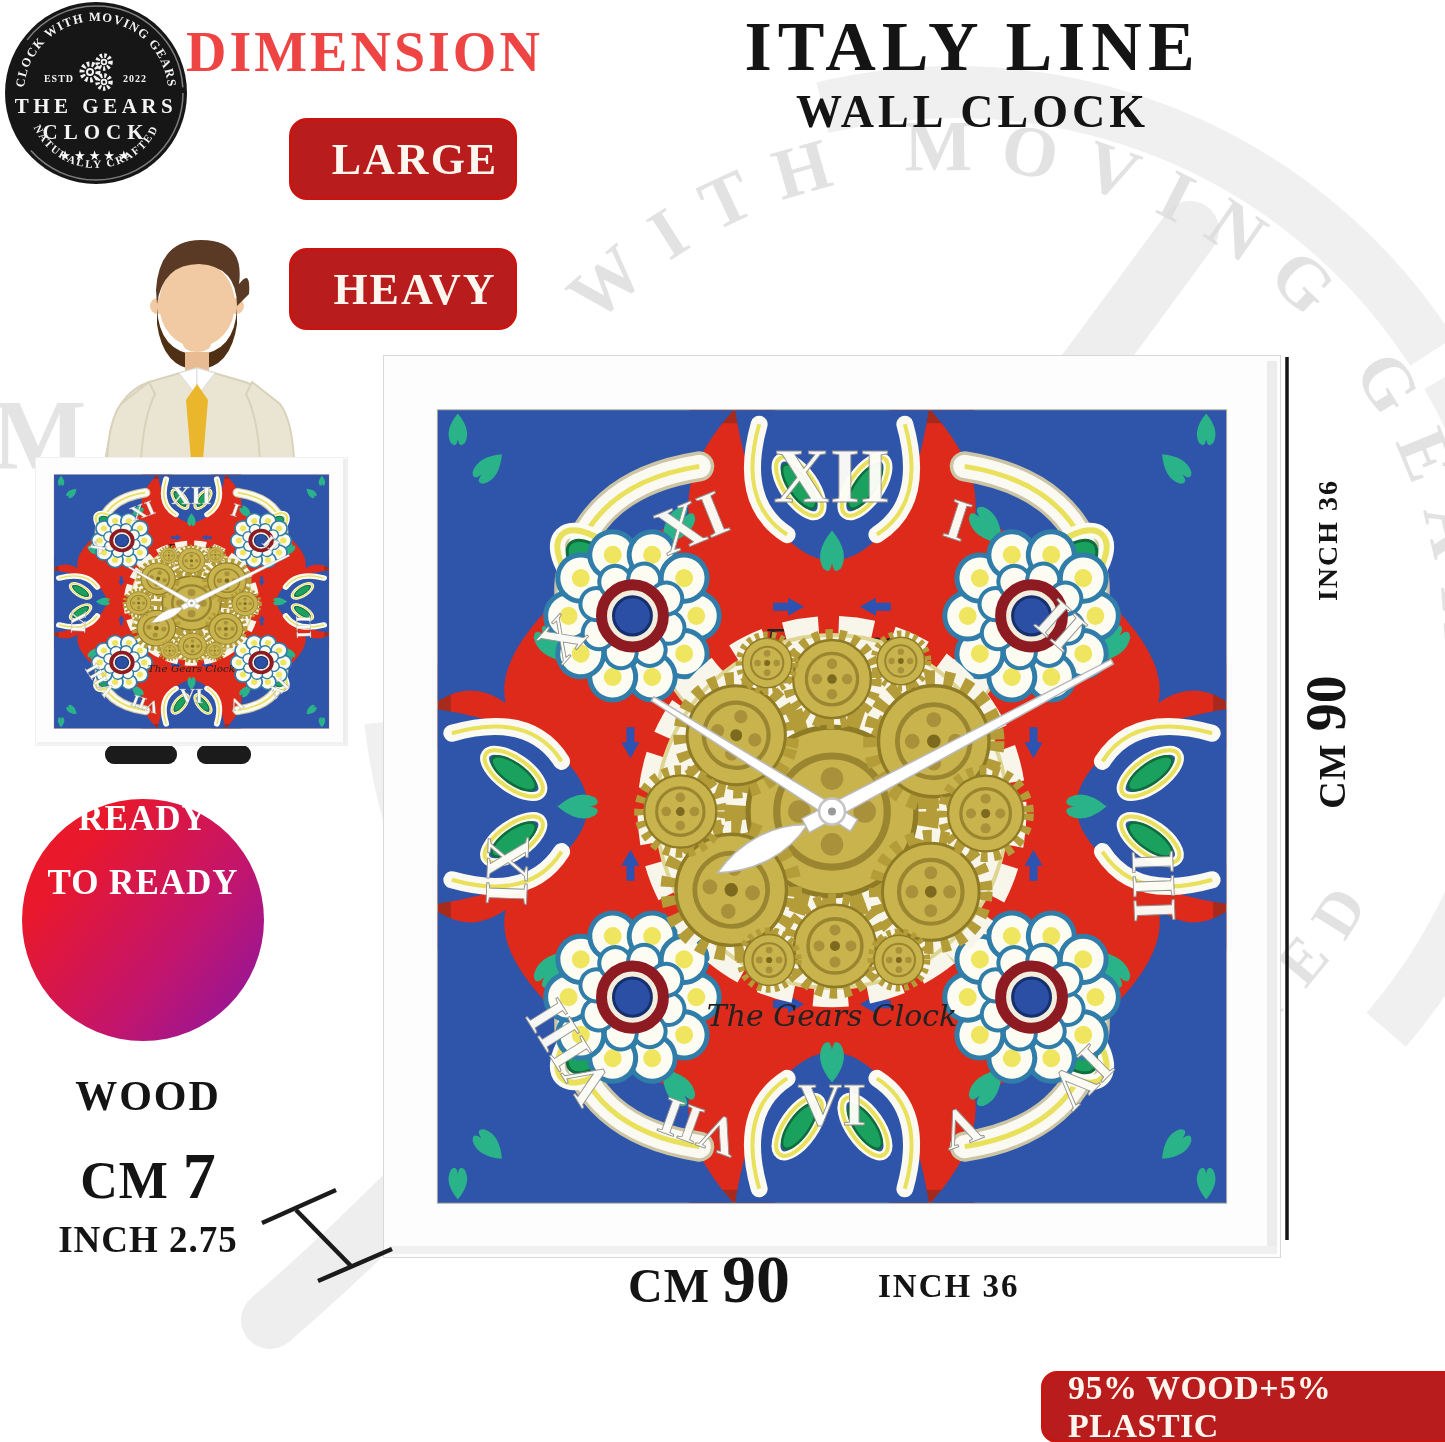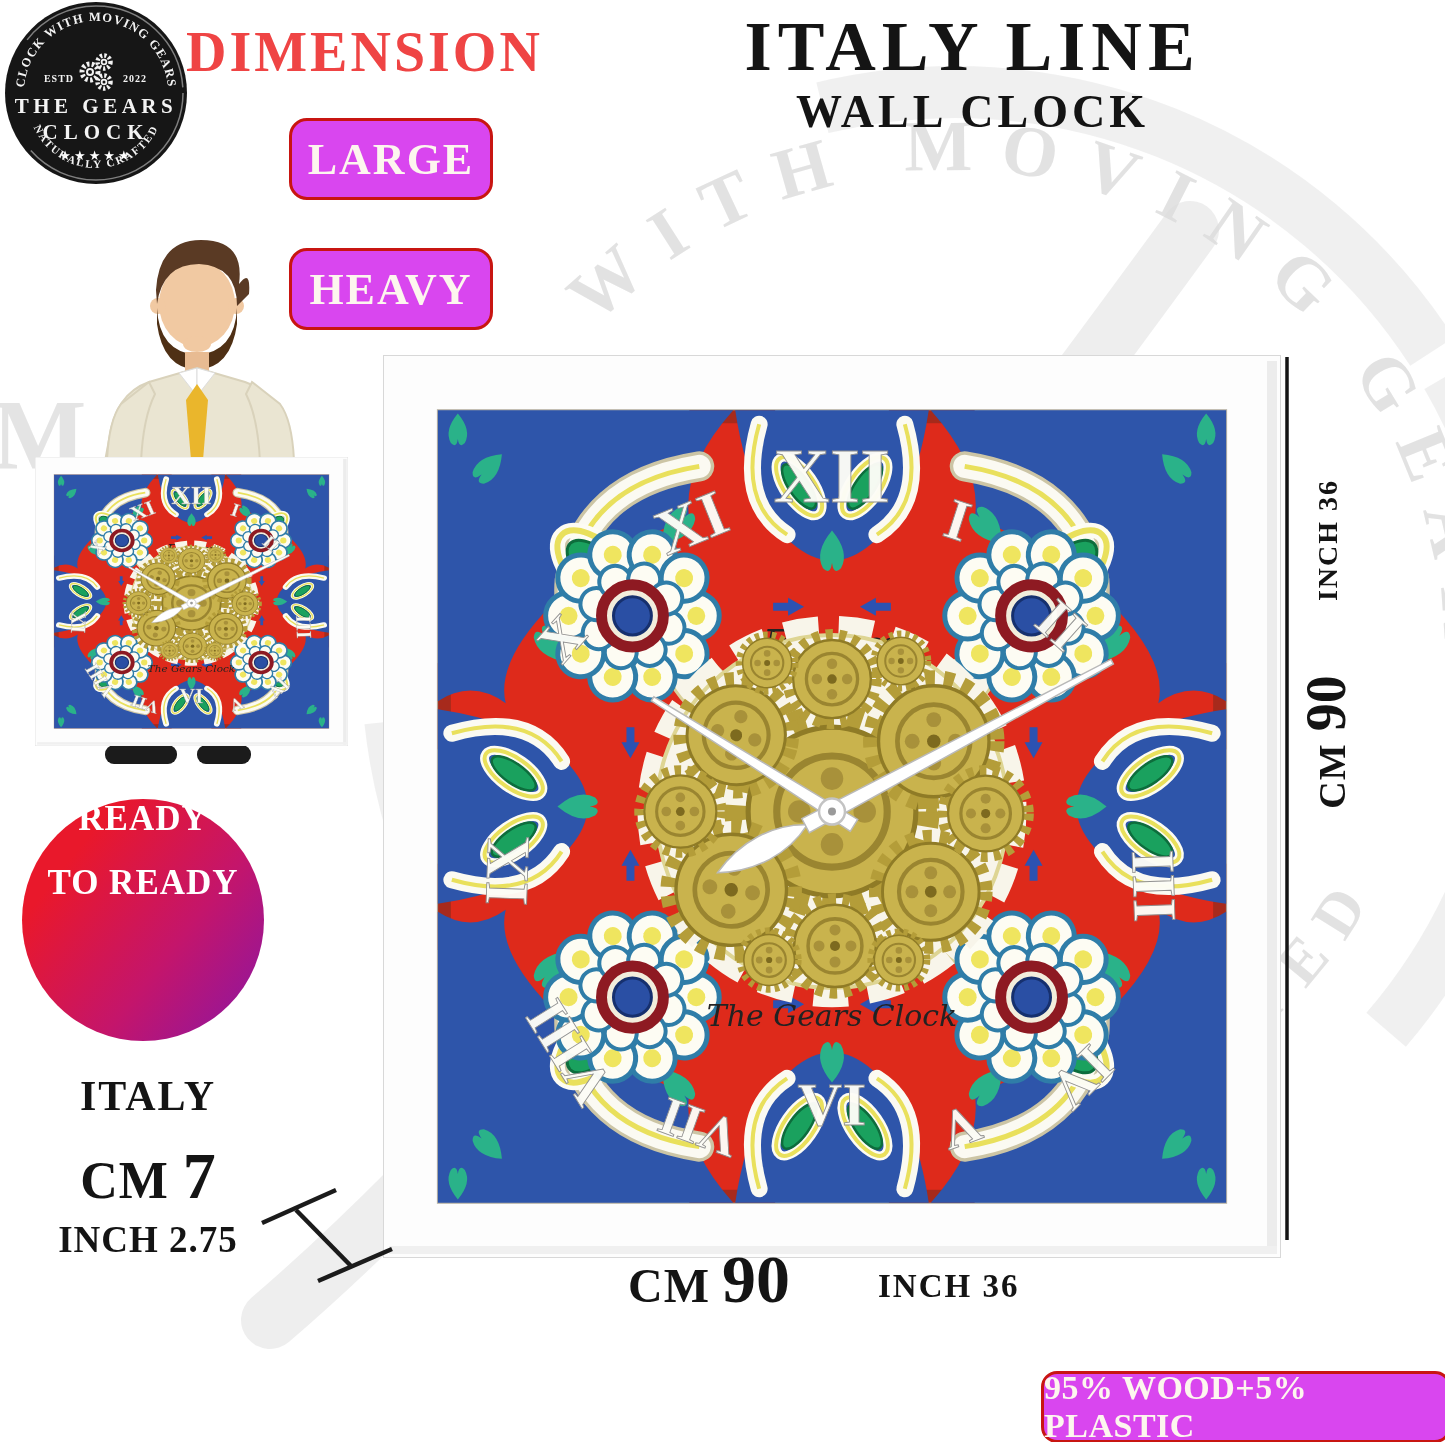--- a/index.html
+++ b/index.html
@@ -7,22 +7,22 @@
          font-family:"Liberation Serif","DejaVu Serif",serif;color:#141414;}
   .abs{position:absolute;}
   .disp{font-weight:700;color:#ef4444;}
   
   .dimension-heading{left:186px;top:20px;font-size:56px;letter-spacing:3px;font-weight:700;}
   .title-block{left:640px;top:10px;width:665px;text-align:center;z-index:3;}
   .title1{font-size:70px;letter-spacing:6px;font-weight:700;line-height:1.05;}
   .title2{font-size:46px;letter-spacing:4px;font-weight:700;line-height:1.2;}
   .title3{font-size:53px;letter-spacing:3px;font-weight:700;line-height:1.25;}
   
-  .pill{background:#d946ef;border:3px solid #c81511;border-radius:18px;color:#fdf6ee;
-        display:flex;align-items:center;justify-content:center;font-weight:700;z-index:3;}
+  .pill{background:#b91c1c;border:3px solid #c81511;border-radius:18px;color:#fdf6ee;
+        display:flex;align-items:center;justify-content:center;font-weight:700;z-index:3;padding-left:24px;}
   .pill-large{left:289px;top:118px;width:198px;height:76px;font-size:44px;letter-spacing:2px;}
   .pill-heavy{left:289px;top:248px;width:198px;height:76px;font-size:44px;letter-spacing:2px;}
   .pill-weight{left:513px;top:1371px;width:462px;height:66px;font-size:35px;letter-spacing:.5px;border-radius:16px;}
   .pill-material{left:1041px;top:1371px;width:404px;height:66px;font-size:34px;letter-spacing:.5px;border-radius:16px;}
   
   .ready-circle{left:22px;top:799px;width:242px;height:242px;border-radius:50%;z-index:3;
     background:linear-gradient(128deg,#e9182b 22%,#c4156b 62%,#8f169f 96%);
     display:flex;flex-direction:column;align-items:center;gap:24px;}
   .ready-circle div{color:#fff;font-size:35px;font-weight:700;letter-spacing:1px;}
   
@@ -315,21 +315,21 @@
   <svg class="abs z2" width="313" height="289" viewBox="0 0 900 900" preserveAspectRatio="none" style="left:35px;top:457px">
     <use href="#face"></use>
   </svg>
 
   <div class="abs ready-circle">
     <div>READY</div>
     <div>TO READY</div>
   </div>
 
   <div class="abs depth-block">
-    <div class="depth-label">ITALY</div>
+    <div class="depth-label">WOOD</div>
     <div class="depth-cm">
       <span class="unit">CM</span><span class="val">7</span>
     </div>
     <div class="depth-inch">INCH 2.75</div>
   </div>
 
   <svg class="abs z3" width="898" height="903" viewBox="0 0 900 900" preserveAspectRatio="none" style="left:383px;top:355px">
     <use href="#face"></use>
   </svg>
 

